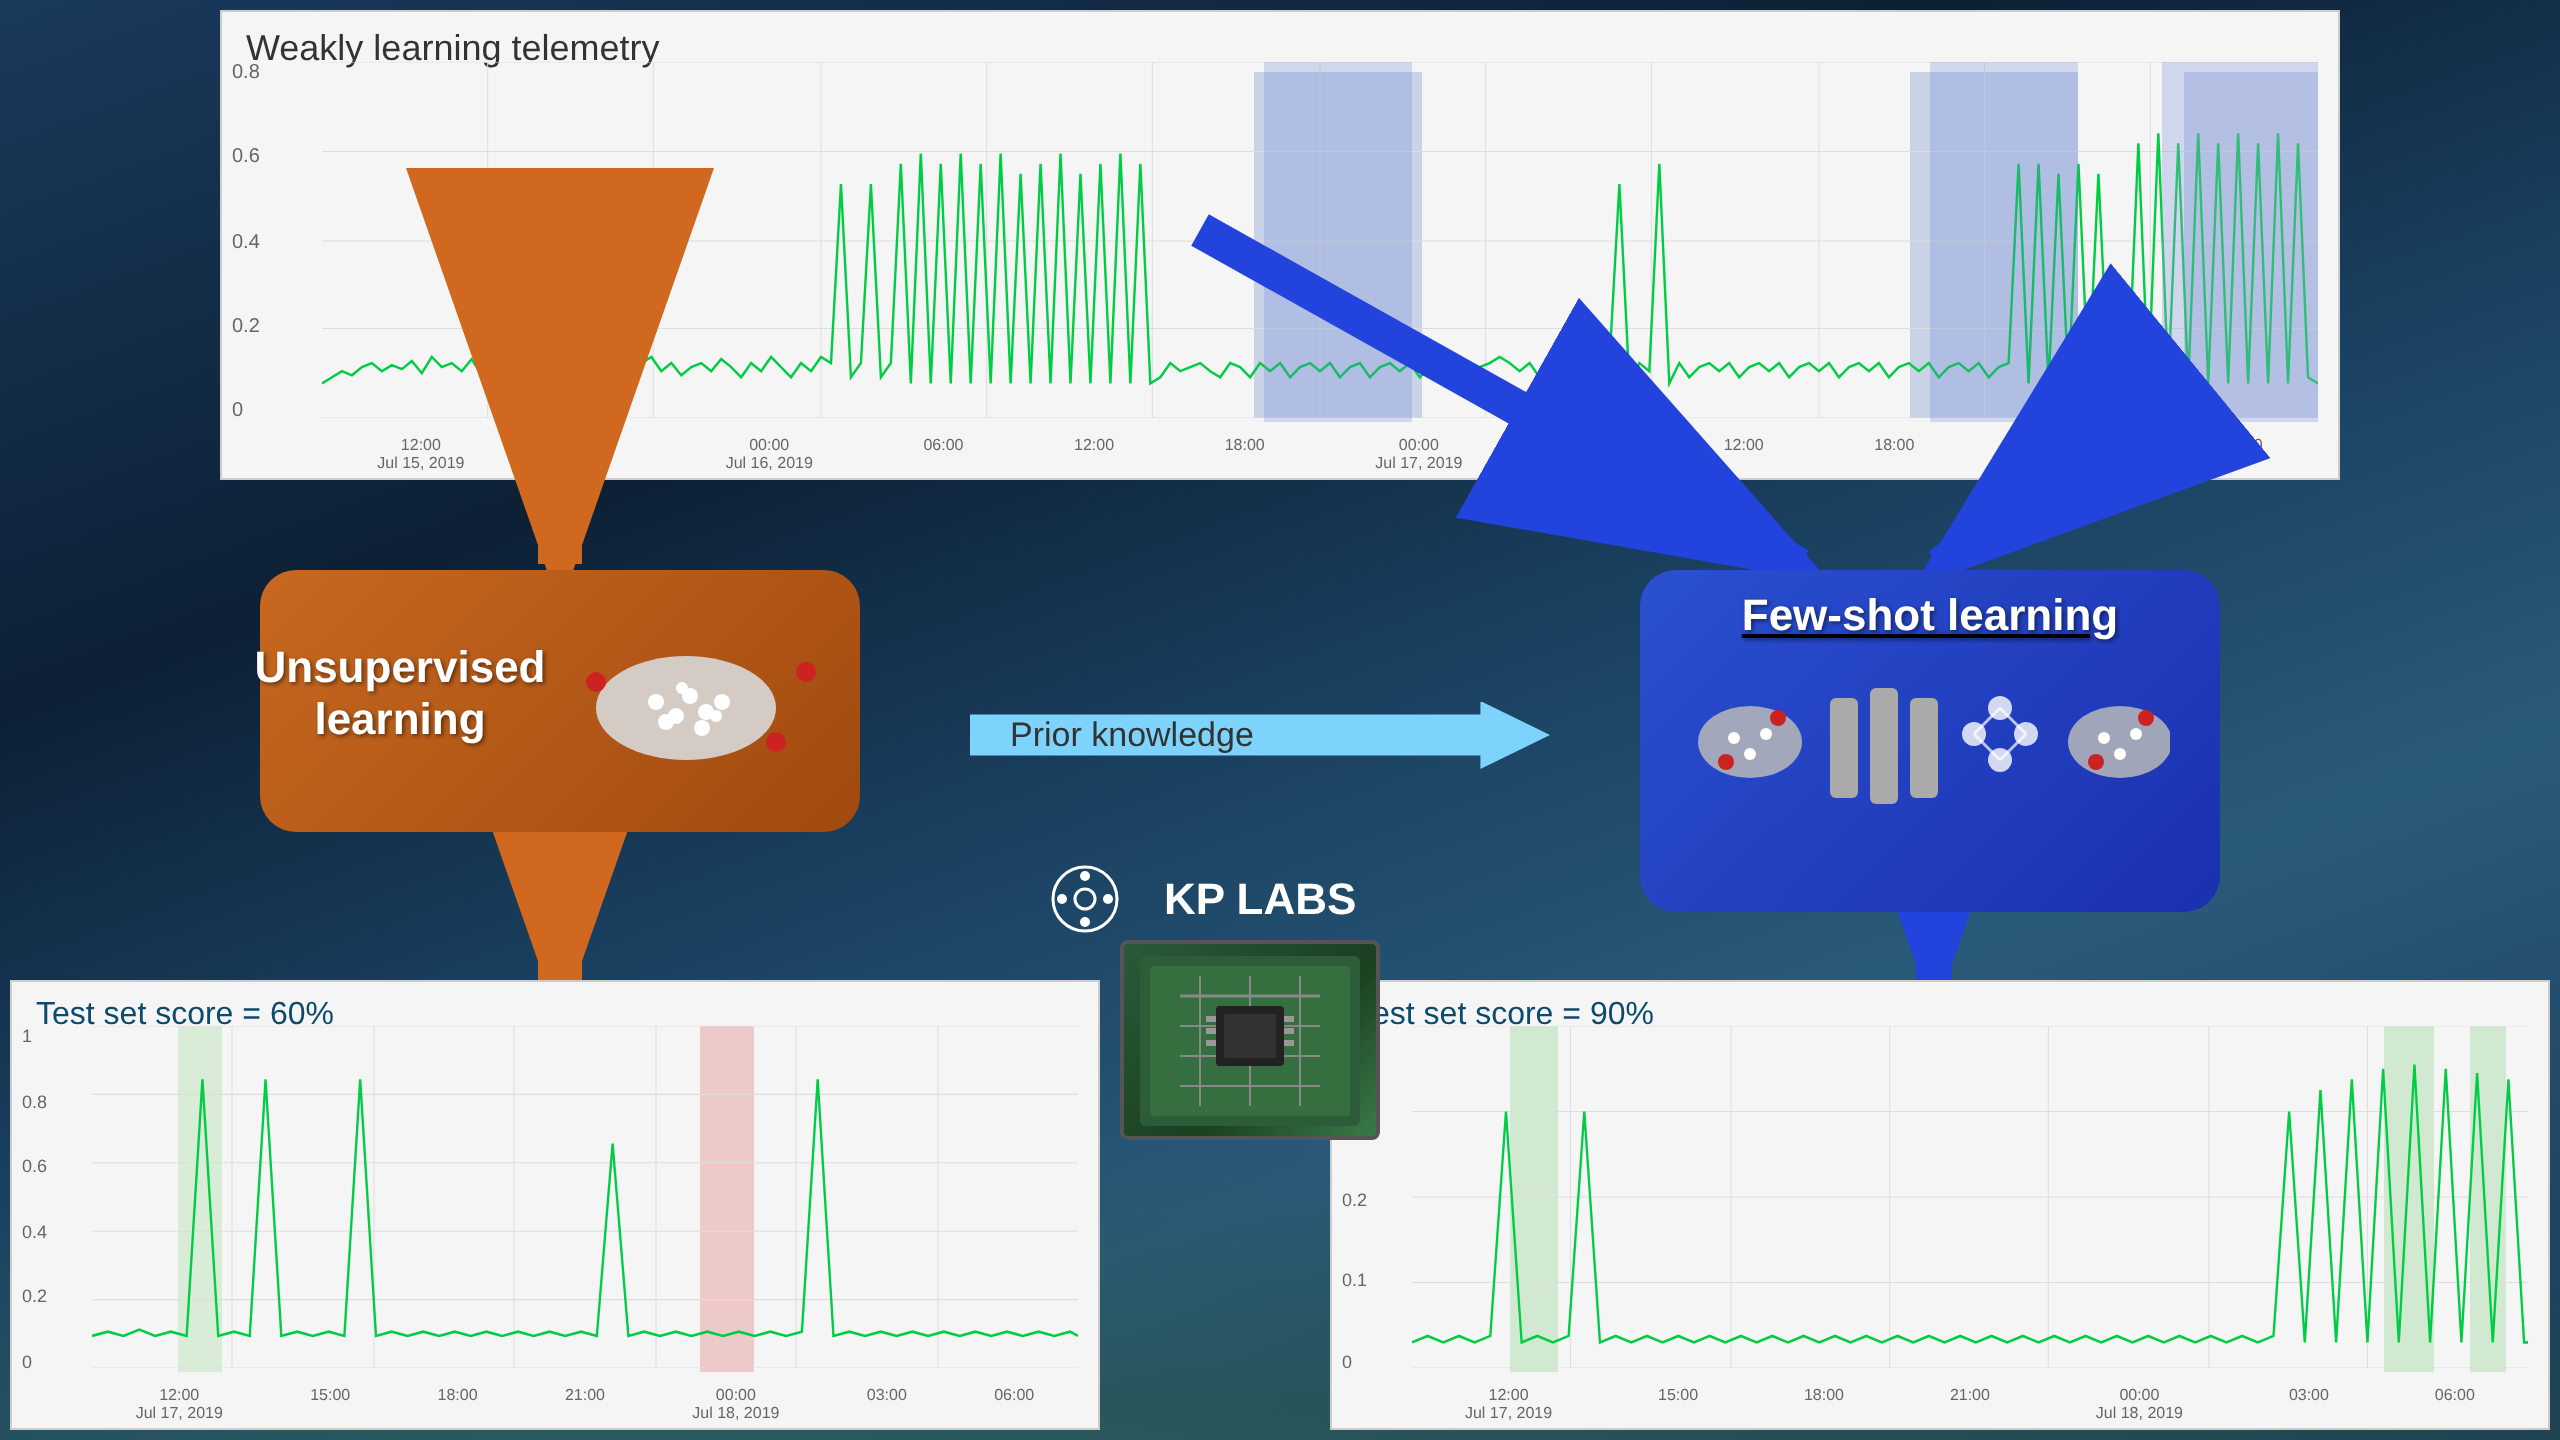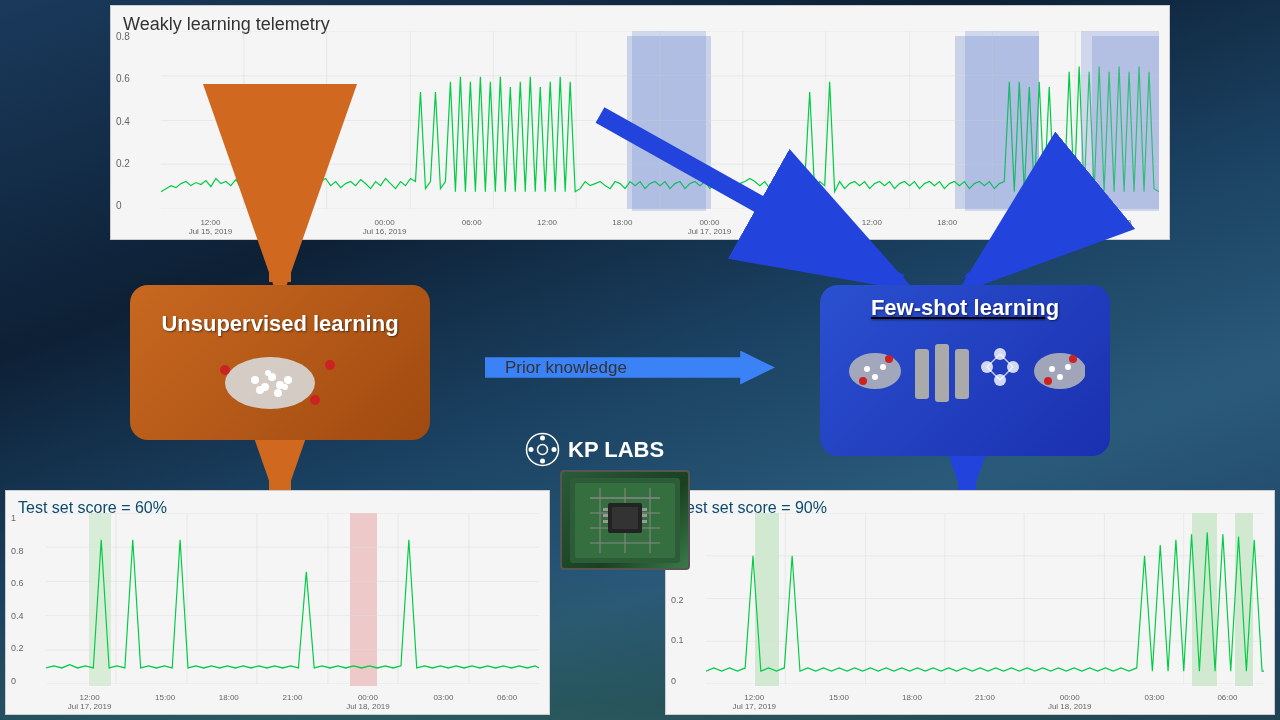--- a/index.html
+++ b/index.html
@@ -64,27 +64,26 @@
       bottom: 30px;
       background: rgba(100, 130, 200, 0.3);
     }
 
     
     .unsu-box {
       position: absolute;
       top: 285px;
       left: 130px;
       width: 300px;
-      height: 155px;
+      height: 131px;
       background: linear-gradient(135deg, #c86820 0%, #a04a10 100%);
       border-radius: 18px;
       display: flex;
       align-items: center;
       justify-content: center;
-      flex-direction: column;
     }
 
     .unsu-title {
       color: white;
       font-size: 22px;
       font-weight: bold;
       text-align: center;
       margin-bottom: 8px;
       text-shadow: 1px 1px 2px rgba(0,0,0,0.5);
     }
@@ -142,21 +141,21 @@
     
     .kp-labs {
       position: absolute;
       top: 432px;
       left: 525px;
       color: white;
       font-size: 22px;
       font-weight: bold;
       display: flex;
       align-items: center;
-      gap: 8px;
+      gap: 22px;
     }
 
     
     .bottom-left-chart {
       position: absolute;
       bottom: 5px;
       left: 5px;
       width: 545px;
       height: 225px;
       background: #f5f5f5;
@@ -361,21 +360,21 @@
         <circle cx="215" cy="48" r="3" fill="white"></circle>
         <circle cx="223" cy="38" r="3" fill="white"></circle>
         <circle cx="203" cy="52" r="4" fill="#cc2222"></circle>
         <circle cx="228" cy="30" r="4" fill="#cc2222"></circle>
       </svg>
     </div>
   </div>
 
   <div class="prior-knowledge-area">
     <div style="position:relative;display:flex;align-items:center;">
-      <div style="background:#3b82f6;padding:7px 40px 7px 20px;font-size:17px;color:#333;clip-path:polygon(0% 20%, 88% 20%, 88% 0%, 100% 50%, 88% 100%, 88% 80%, 0% 80%);min-width:290px;text-align:left;">Prior knowledge</div>
+      <div style="background:#7dd3fc;padding:7px 40px 7px 20px;font-size:17px;color:#333;clip-path:polygon(0% 20%, 88% 20%, 88% 0%, 100% 50%, 88% 100%, 88% 80%, 0% 80%);min-width:290px;text-align:left;">Prior knowledge</div>
     </div>
   </div>
 
   <div class="kp-labs">
     <svg width="35" height="35" viewBox="0 0 35 35">
       <circle cx="17.5" cy="17.5" r="16" stroke="white" stroke-width="1.5" fill="none"></circle>
       <circle cx="17.5" cy="17.5" r="5" fill="none" stroke="white" stroke-width="1.5"></circle>
       <circle cx="17.5" cy="6" r="2.5" fill="white"></circle>
       <circle cx="17.5" cy="29" r="2.5" fill="white"></circle>
       <circle cx="6" cy="17.5" r="2.5" fill="white"></circle>

